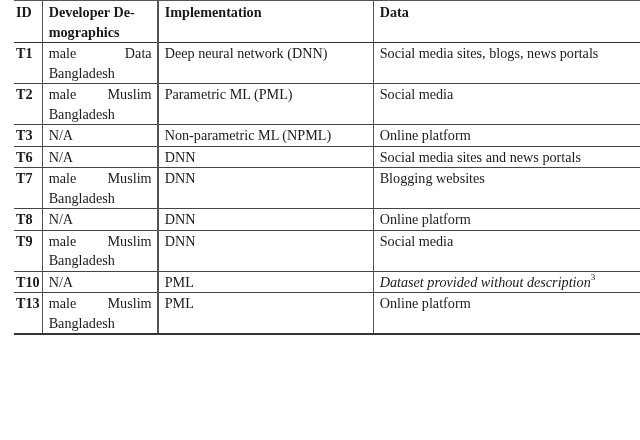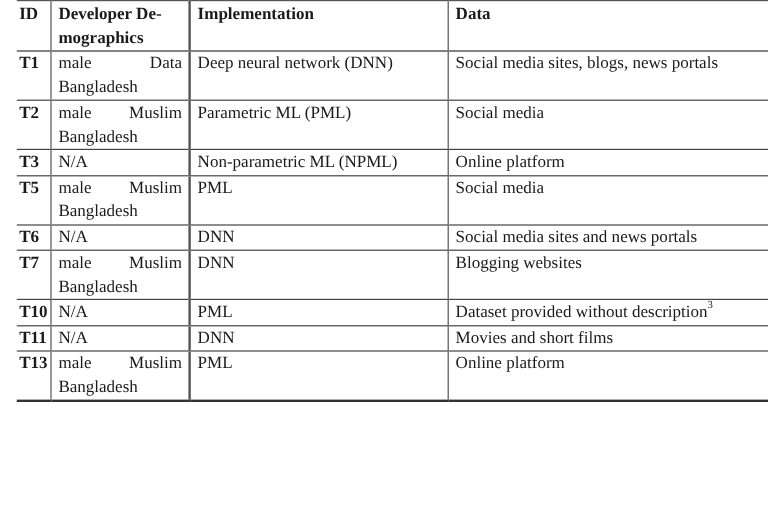--- a/index.html
+++ b/index.html
@@ -36,21 +36,21 @@
       border-bottom: 1.8px solid #333;
       padding-top: 2px;
     }
     .c-id { width: 22px; text-align: left; padding-left: 2px; padding-right: 2px; font-weight: bold; }
     .c-dem { width: 103px; border-left: 1.2px solid #555; text-align: justify; }
     .c-impl { width: 203px; border-left: 2px solid #555; margin-top: 40px; }
     .c-data { border-left: 1.5px solid #555; }
     thead .c-id { text-align: left; }
     .justify-line { display: flex; justify-content: space-between; }
     .row-last td { border-bottom: 2px solid #333; }
-    .italic { }
+    .italic { font-style: italic; }
     sup { font-size: 9px; line-height: 0; position: relative; top: -1px; vertical-align: super; }
   </style>
 </head>
 <body>
 
 <table>
   <thead>
     <tr>
       <th class="c-id">ID</th>
       <th class="c-dem">
@@ -92,32 +92,20 @@
     </tr>
 
     <tr>
       <td class="c-id">T3</td>
       <td class="c-dem">N/A</td>
       <td class="c-impl">Non-parametric ML (NPML)</td>
       <td class="c-data">Online platform</td>
     </tr>
 
 
-    <tr>
-      <td class="c-id">T5</td>
-      <td class="c-dem">
-        <span class="justify-line">
-            <span>male</span>
-            <span>Muslim</span>
-          </span>
-        <span>Bangladesh</span>
-      </td>
-      <td class="c-impl">PML</td>
-      <td class="c-data">Social media</td>
-    </tr>
 
     <tr>
       <td class="c-id">T6</td>
       <td class="c-dem">N/A</td>
       <td class="c-impl">DNN</td>
       <td class="c-data">Social media sites and news portals</td>
     </tr>
 
     <tr>
       <td class="c-id">T7</td>
@@ -125,35 +113,47 @@
         <span class="justify-line">
             <span>male</span>
             <span>Muslim</span>
           </span>
         <span>Bangladesh</span>
       </td>
       <td class="c-impl">DNN</td>
       <td class="c-data">Blogging websites</td>
     </tr>
 
+    <tr>
+      <td class="c-id">T8</td>
+      <td class="c-dem">N/A</td>
+      <td class="c-impl">DNN</td>
+      <td class="c-data">Online platform</td>
+    </tr>
 
+    <tr>
+      <td class="c-id">T9</td>
+      <td class="c-dem">
+        <span class="justify-line">
+            <span>male</span>
+            <span>Muslim</span>
+          </span>
+        <span>Bangladesh</span>
+      </td>
+      <td class="c-impl">DNN</td>
+      <td class="c-data">Social media</td>
+    </tr>
 
     <tr>
       <td class="c-id">T10</td>
       <td class="c-dem">N/A</td>
       <td class="c-impl">PML</td>
       <td class="c-data"><span class="italic">Dataset provided without description</span><sup>3</sup></td>
     </tr>
 
-    <tr>
-      <td class="c-id">T11</td>
-      <td class="c-dem">N/A</td>
-      <td class="c-impl">DNN</td>
-      <td class="c-data">Movies and short films</td>
-    </tr>
 
 
     <tr class="row-last">
       <td class="c-id">T13</td>
       <td class="c-dem">
         <span class="justify-line">
             <span>male</span>
             <span>Muslim</span>
           </span>
         <span>Bangladesh</span>

